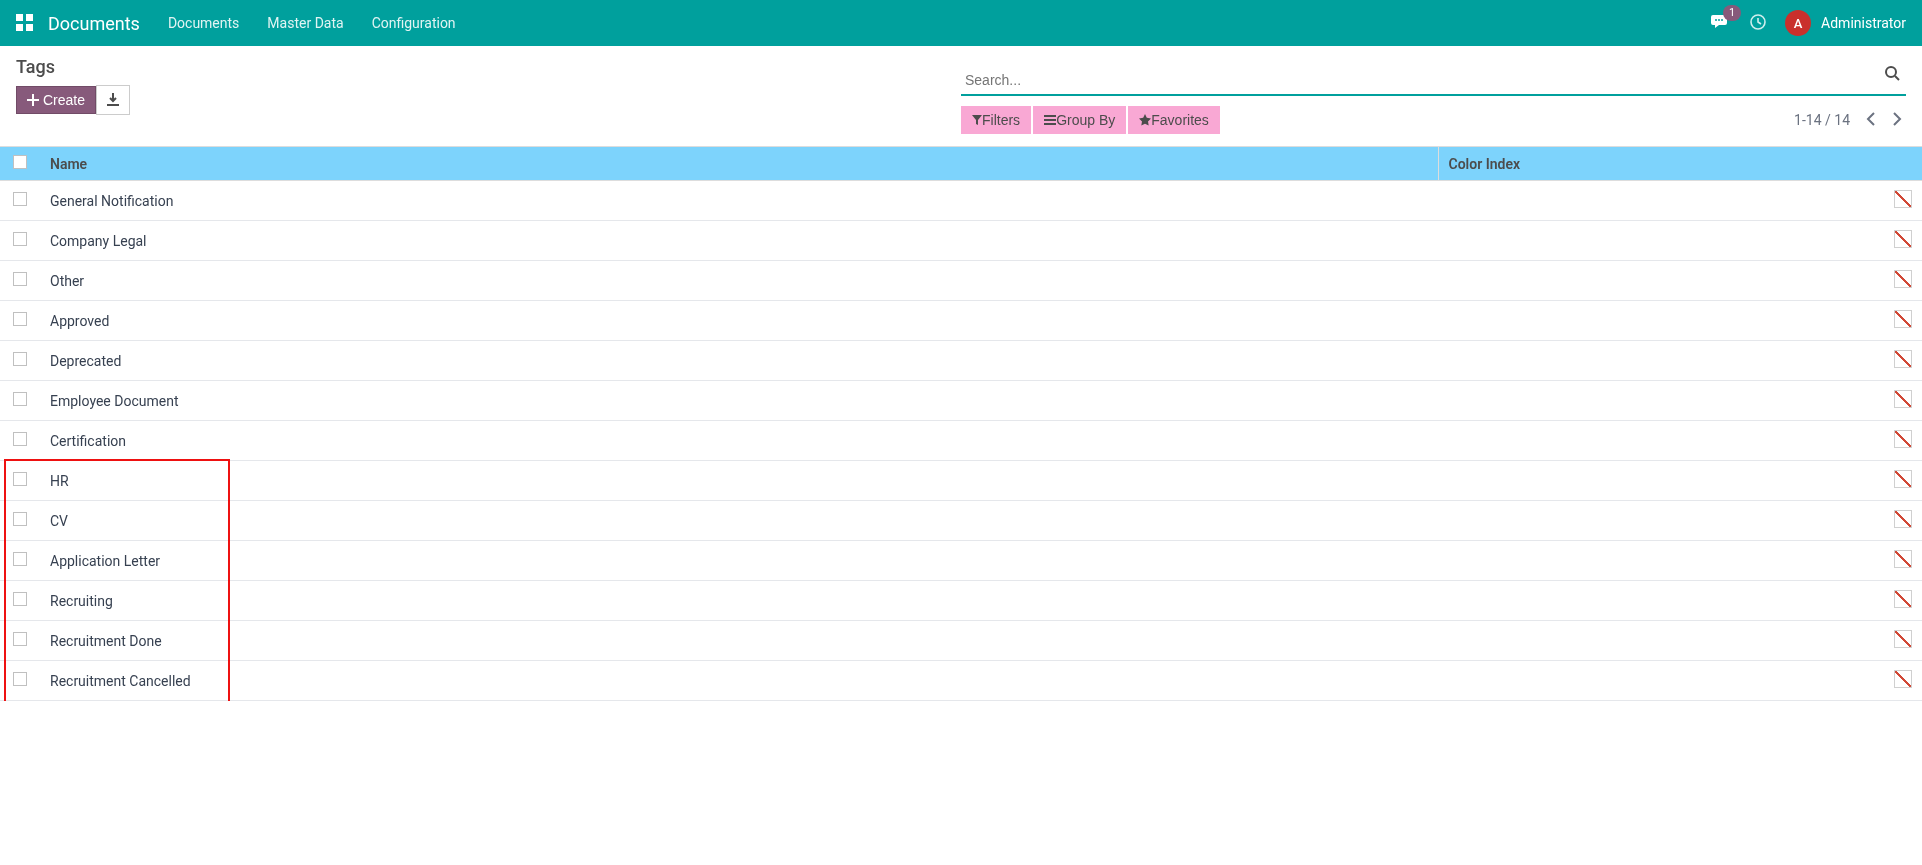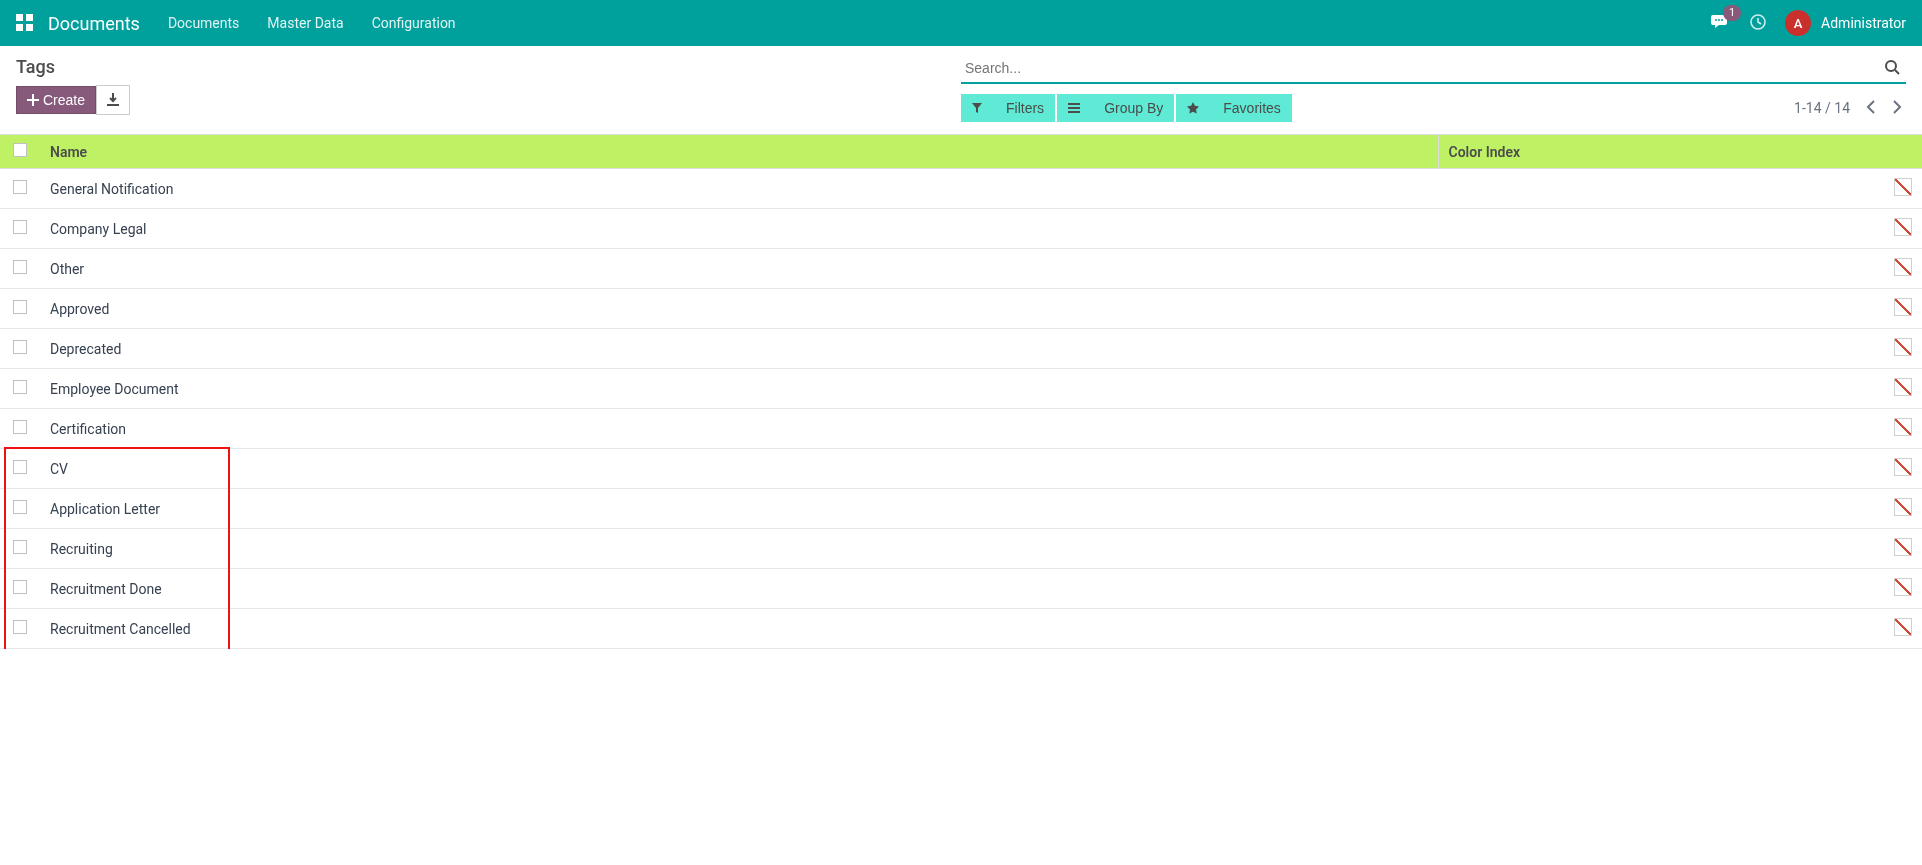--- a/index.html
+++ b/index.html
@@ -115,56 +115,57 @@
     padding: 2px 0 4px 0;
     margin-bottom: 10px;
   }
   .search-input {
     flex: 1;
     border: none;
     outline: none;
     font-size: 14px;
     padding: 2px 4px;
     color: #6b7280;
+    margin-top: 12px;
   }
   .search-btn { cursor: pointer; padding: 0 6px; }
   .filter-row {
     display: flex;
     align-items: center;
   }
   .filter-group { display: flex; gap: 2px; }
   .filter-btn {
     border: 1px solid transparent;
-    background: #5eead4;
+    background: #f9a8d4;
     padding: 5px 10px;
     font-size: 14px;
     color: #4c4c4c;
     cursor: pointer;
     display: flex;
     align-items: center;
-    gap: 24px;
+    gap: 0;
   }
   .pager-area {
     margin-left: auto;
     display: flex;
     align-items: center;
     gap: 12px;
     color: #6b7280;
   }
   .pager-btns { display: flex; gap: 8px; }
   .pager-arrow { cursor: pointer; color: #6b7280; padding: 4px; }
 
   
   .list-view { margin-top: 6px; position: relative; }
   table.o-list {
     width: 100%;
     border-collapse: collapse;
   }
   table.o-list thead th {
-    background: #bef264;
+    background: #7dd3fc;
     border-top: 1px solid #ddd;
     border-bottom: 1px solid #ddd;
     font-weight: 600;
     text-align: left;
     padding: 8px 10px;
     font-size: 14px;
     color: #4c4c4c;
   }
   table.o-list thead th.col-check { width: 40px; text-align: center; }
   table.o-list thead th.col-color { text-align: left; width: 484px; border-left: 1px solid #ddd; }
@@ -353,20 +354,25 @@
           <td>Employee Document</td>
           <td class="col-color"><span class="color-swatch"></span></td>
         </tr>
         <tr>
           <td class="col-check"><span class="checkbox"></span></td>
           <td>Certification</td>
           <td class="col-color"><span class="color-swatch"></span></td>
         </tr>
         <tr>
           <td class="col-check"><span class="checkbox"></span></td>
+          <td>HR</td>
+          <td class="col-color"><span class="color-swatch"></span></td>
+        </tr>
+        <tr>
+          <td class="col-check"><span class="checkbox"></span></td>
           <td>CV</td>
           <td class="col-color"><span class="color-swatch"></span></td>
         </tr>
         <tr>
           <td class="col-check"><span class="checkbox"></span></td>
           <td>Application Letter</td>
           <td class="col-color"><span class="color-swatch"></span></td>
         </tr>
         <tr>
           <td class="col-check"><span class="checkbox"></span></td>

